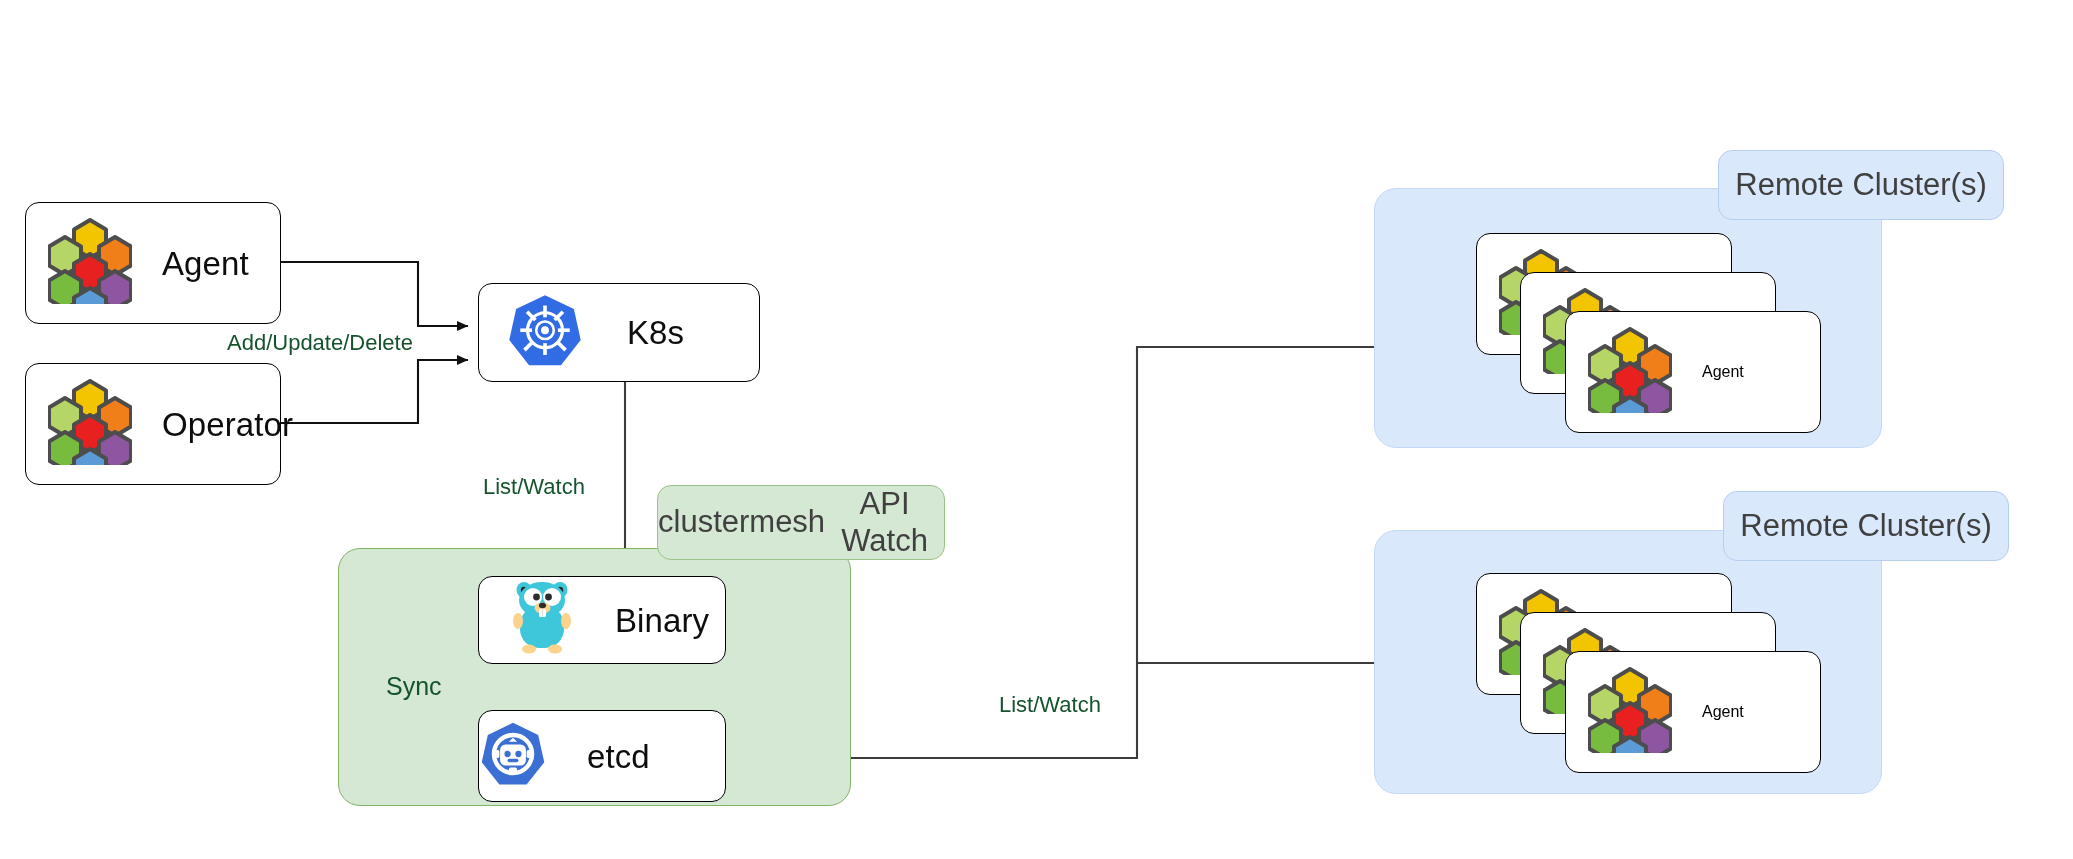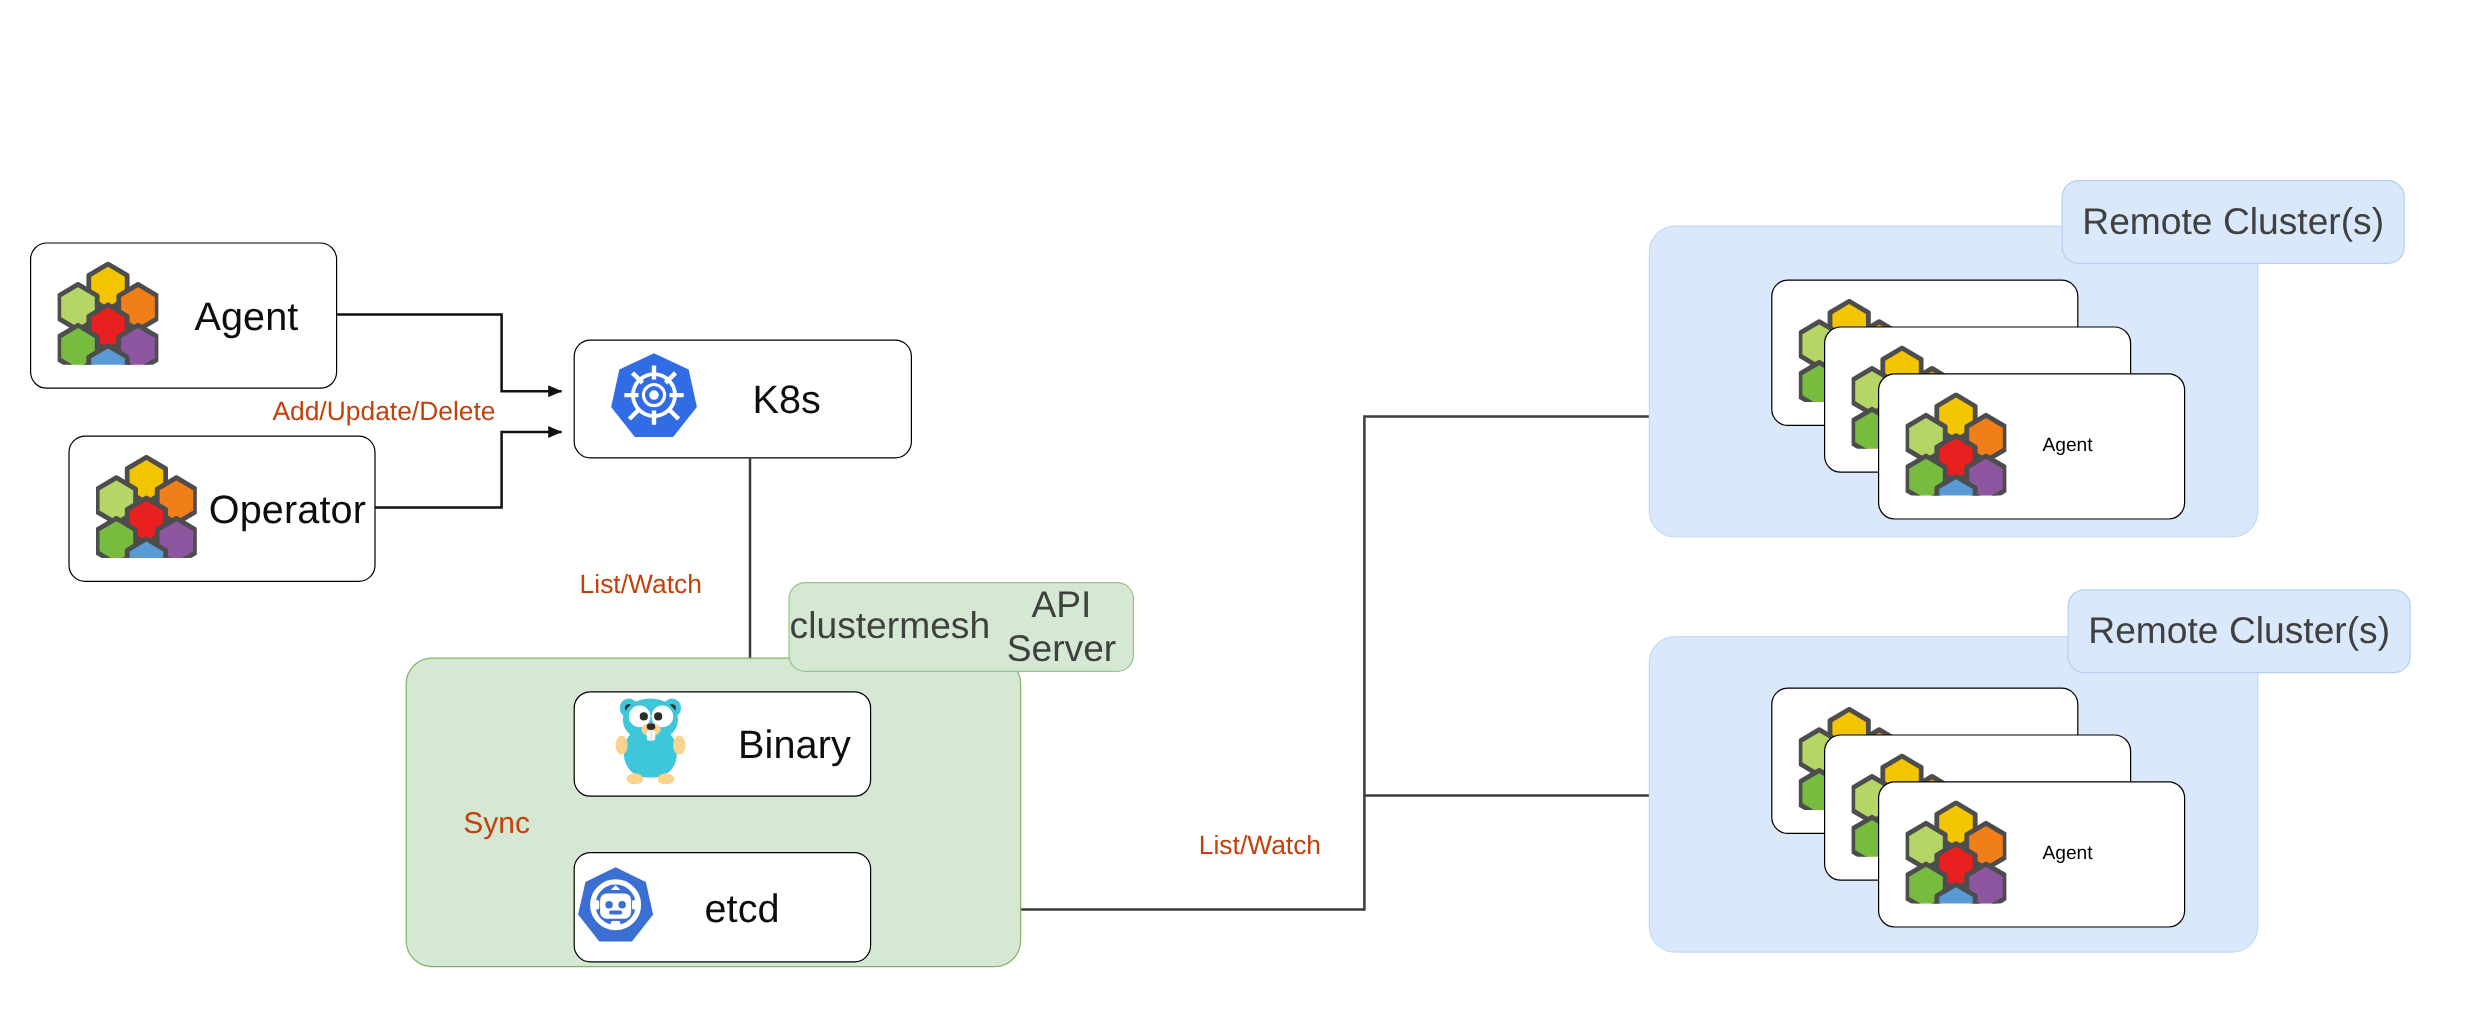--- a/index.html
+++ b/index.html
@@ -26,21 +26,21 @@
   .chip{
     position:absolute;box-sizing:border-box;border-radius:14px;
     display:flex;align-items:center;justify-content:center;text-align:center;
     font-size:31px;color:#404040;line-height:1.18;
   }
   .chip.green{background:#d5e8d4;border:1.4px solid #9bc388;}
   .chip.blue{background:#dae8fc;border:1.4px solid #b7cdf0;}
 
   
   .edgelabel{
-    position:absolute;font-size:22px;color:#c2410c;white-space:nowrap;
+    position:absolute;font-size:22px;color:#14532d;white-space:nowrap;
     background:#ffffff;padding:0 3px;line-height:1;
   }
   .edgelabel.big{font-size:25px;background:transparent;}
 
   
   .icon{flex:0 0 auto;display:block;}
 
   
   .stackcard{position:absolute;box-sizing:border-box;background:#fff;border:1.6px solid #000;border-radius:14px;display:flex;align-items:center;}
 </style>
@@ -78,21 +78,21 @@
     <g>
       <path d="M752,758 L1137,758 L1137,347 L1428,347" fill="none" stroke="#3c3c3c" stroke-width="2.1" marker-end="url(#ah)"></path>
       <path d="M1137,663 L1428,663" fill="none" stroke="#3c3c3c" stroke-width="2.1" marker-end="url(#ah)"></path>
     </g>
   </svg>
 
   <div class="group green" style="left:338px;top:548px;width:513px;height:258px;"></div>
 
   <div class="chip green" style="left:657px;top:485px;width:288px;height:75px;flex-direction:row;">
     <span>clustermesh</span>
-    <span>API Server</span>
+    <span>API Watch</span>
   </div>
 
   <div class="group blue" style="left:1374px;top:188px;width:508px;height:260px;"></div>
   <div class="chip blue" style="left:1718px;top:150px;width:286px;height:70px;">
     <span>Remote Cluster(s)</span>
   </div>
 
   <div class="group blue" style="left:1374px;top:530px;width:508px;height:264px;"></div>
   <div class="chip blue" style="left:1723px;top:491px;width:286px;height:70px;">
     <span>Remote Cluster(s)</span>
@@ -108,21 +108,21 @@
           <polygon points="42,36 58,45.5 58,64.5 42,74 26,64.5 26,45.5" fill="#e8201f"></polygon>
           <polygon points="17,53 33,62.5 33,81.5 17,91 1,81.5 1,62.5" fill="#78bc3f"></polygon>
           <polygon points="67,53 83,62.5 83,81.5 67,91 51,81.5 51,62.5" fill="#8e56a0"></polygon>
           <polygon points="42,70 58,79.5 58,98.5 42,108 26,98.5 26,79.5" fill="#5b9bd5"></polygon>
         </g>
       </svg>
     </span>
     <span class="label">Agent</span>
   </div>
 
-  <div class="node" style="left:25px;top:363px;width:256px;height:122px;padding-left:22px;gap:10px;margin-left:32px;">
+  <div class="node" style="left:25px;top:363px;width:256px;height:122px;padding-left:22px;gap:30px;">
     <span class="icon">
       <svg width="84" height="86" viewBox="0 0 84 86">
         <g stroke="#4d4d4d" stroke-width="4" stroke-linejoin="round">
           <polygon points="42,2 58,11.5 58,30.5 42,40 26,30.5 26,11.5" fill="#f2c500"></polygon>
           <polygon points="17,19 33,28.5 33,47.5 17,57 1,47.5 1,28.5" fill="#b5d667"></polygon>
           <polygon points="67,19 83,28.5 83,47.5 67,57 51,47.5 51,28.5" fill="#f07f1a"></polygon>
           <polygon points="42,36 58,45.5 58,64.5 42,74 26,64.5 26,45.5" fill="#e8201f"></polygon>
           <polygon points="17,53 33,62.5 33,81.5 17,91 1,81.5 1,62.5" fill="#78bc3f"></polygon>
           <polygon points="67,53 83,62.5 83,81.5 67,91 51,81.5 51,62.5" fill="#8e56a0"></polygon>
           <polygon points="42,70 58,79.5 58,98.5 42,108 26,98.5 26,79.5" fill="#5b9bd5"></polygon>

